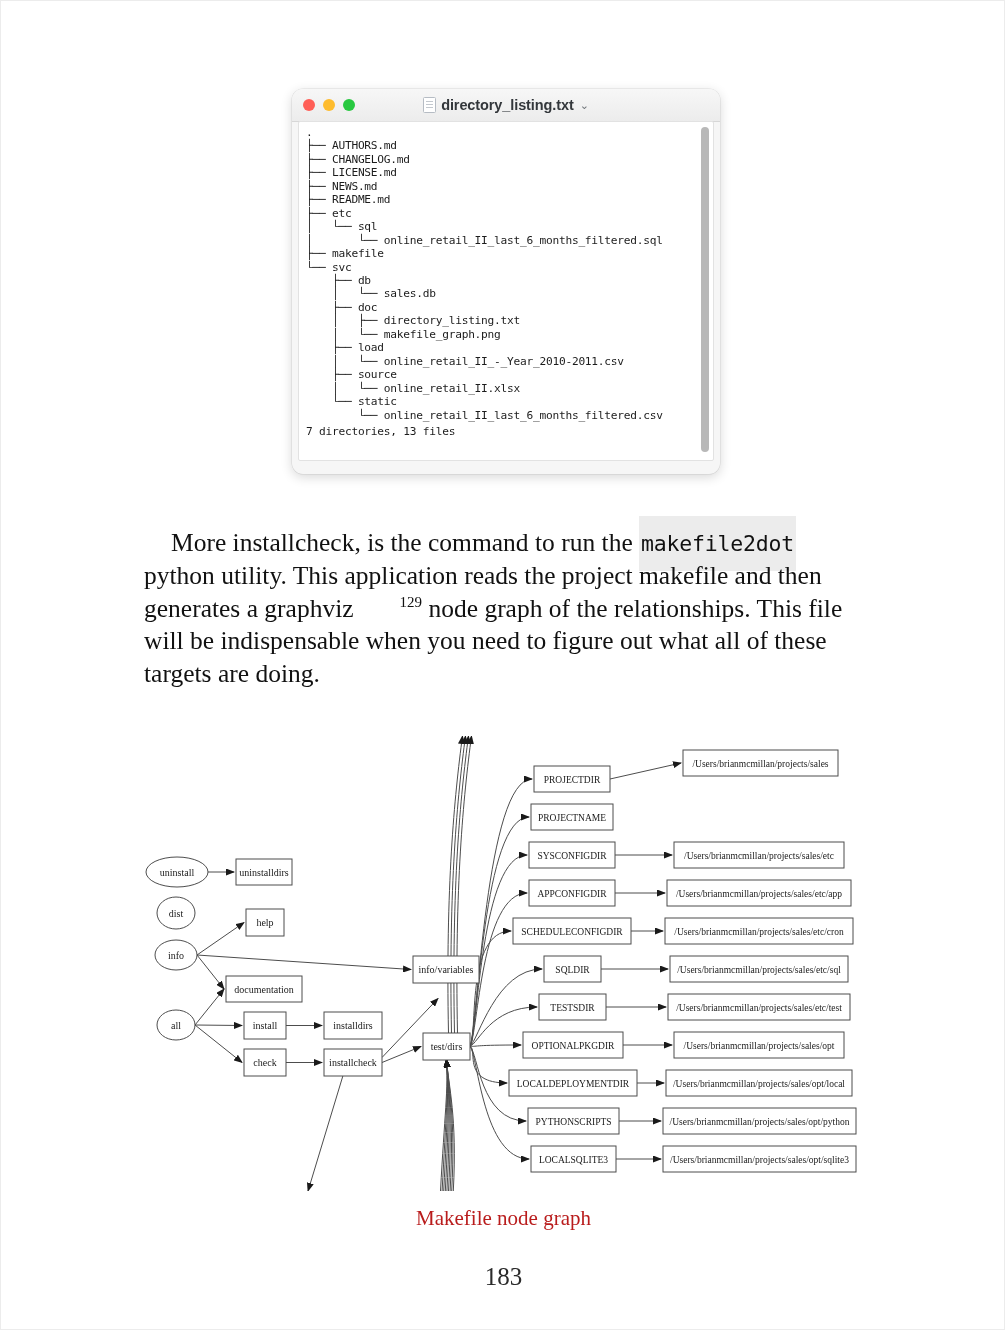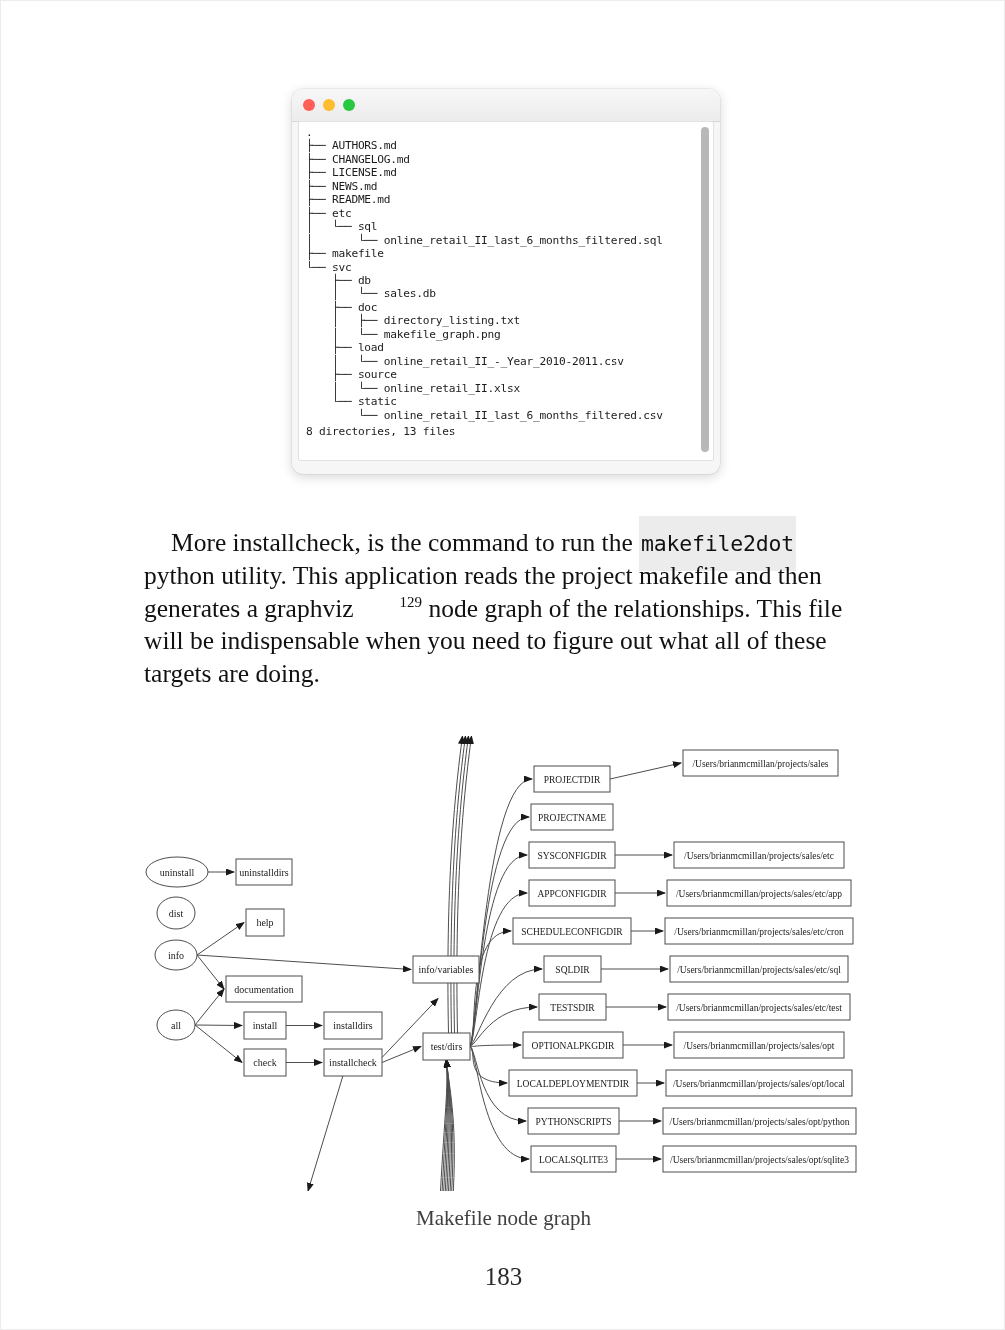--- a/index.html
+++ b/index.html
@@ -157,21 +157,21 @@
     height: 455px;
   }
   .figure svg { display: block; }
 
   .caption {
     position: absolute;
     left: 0; top: 1205px;
     width: 1005px;
     text-align: center;
     font-size: 21px;
-    color: #404040;
+    color: #b91c1c;
   }
   .folio {
     position: absolute;
     left: 0; top: 1262px;
     width: 1005px;
     text-align: center;
     font-size: 25px;
     color: #2b2b2b;
   }
 </style>
@@ -180,20 +180,25 @@
 
 <div class="page">
 
   <div class="win">
 
     <div class="titlebar">
       <div class="traffic">
         <span class="dot red"></span>
         <span class="dot yellow"></span>
         <span class="dot green"></span>
+      </div>
+      <div class="title-wrap">
+        <span class="doc-icon"></span>
+        <span class="win-title">directory_listing.txt</span>
+        <span class="chevron">⌄</span>
       </div>
     </div>
 
     <div class="win-body">
       <div class="tree">.
 ├── AUTHORS.md
 ├── CHANGELOG.md
 ├── LICENSE.md
 ├── NEWS.md
 ├── README.md
@@ -206,21 +211,21 @@
     │   └── sales.db
     ├── doc
     │   ├── directory_listing.txt
     │   └── makefile_graph.png
     ├── load
     │   └── online_retail_II_-_Year_2010-2011.csv
     ├── source
     │   └── online_retail_II.xlsx
     └── static
         └── online_retail_II_last_6_months_filtered.csv</div>
-      <div class="summary">8 directories, 13 files</div>
+      <div class="summary">7 directories, 13 files</div>
       <div class="vscroll"></div>
     </div>
   </div>
 
   <p class="para"><span>More installcheck, is the command to run the </span><span class="code">makefile2dot</span><span> python utility. This application reads the project makefile and then generates a graphviz</span><span class="fn">129</span><span> node graph of the relationships. This file will be indispensable when you need to figure out what all of these targets are doing.</span></p>
 
   <div class="figure">
     <svg id="graph-svg" width="1005" height="455" viewBox="0 0 1005 455">
       <defs>
         <marker id="arr" markerWidth="9" markerHeight="7" refX="8" refY="3.5" orient="auto" markerUnits="userSpaceOnUse">

